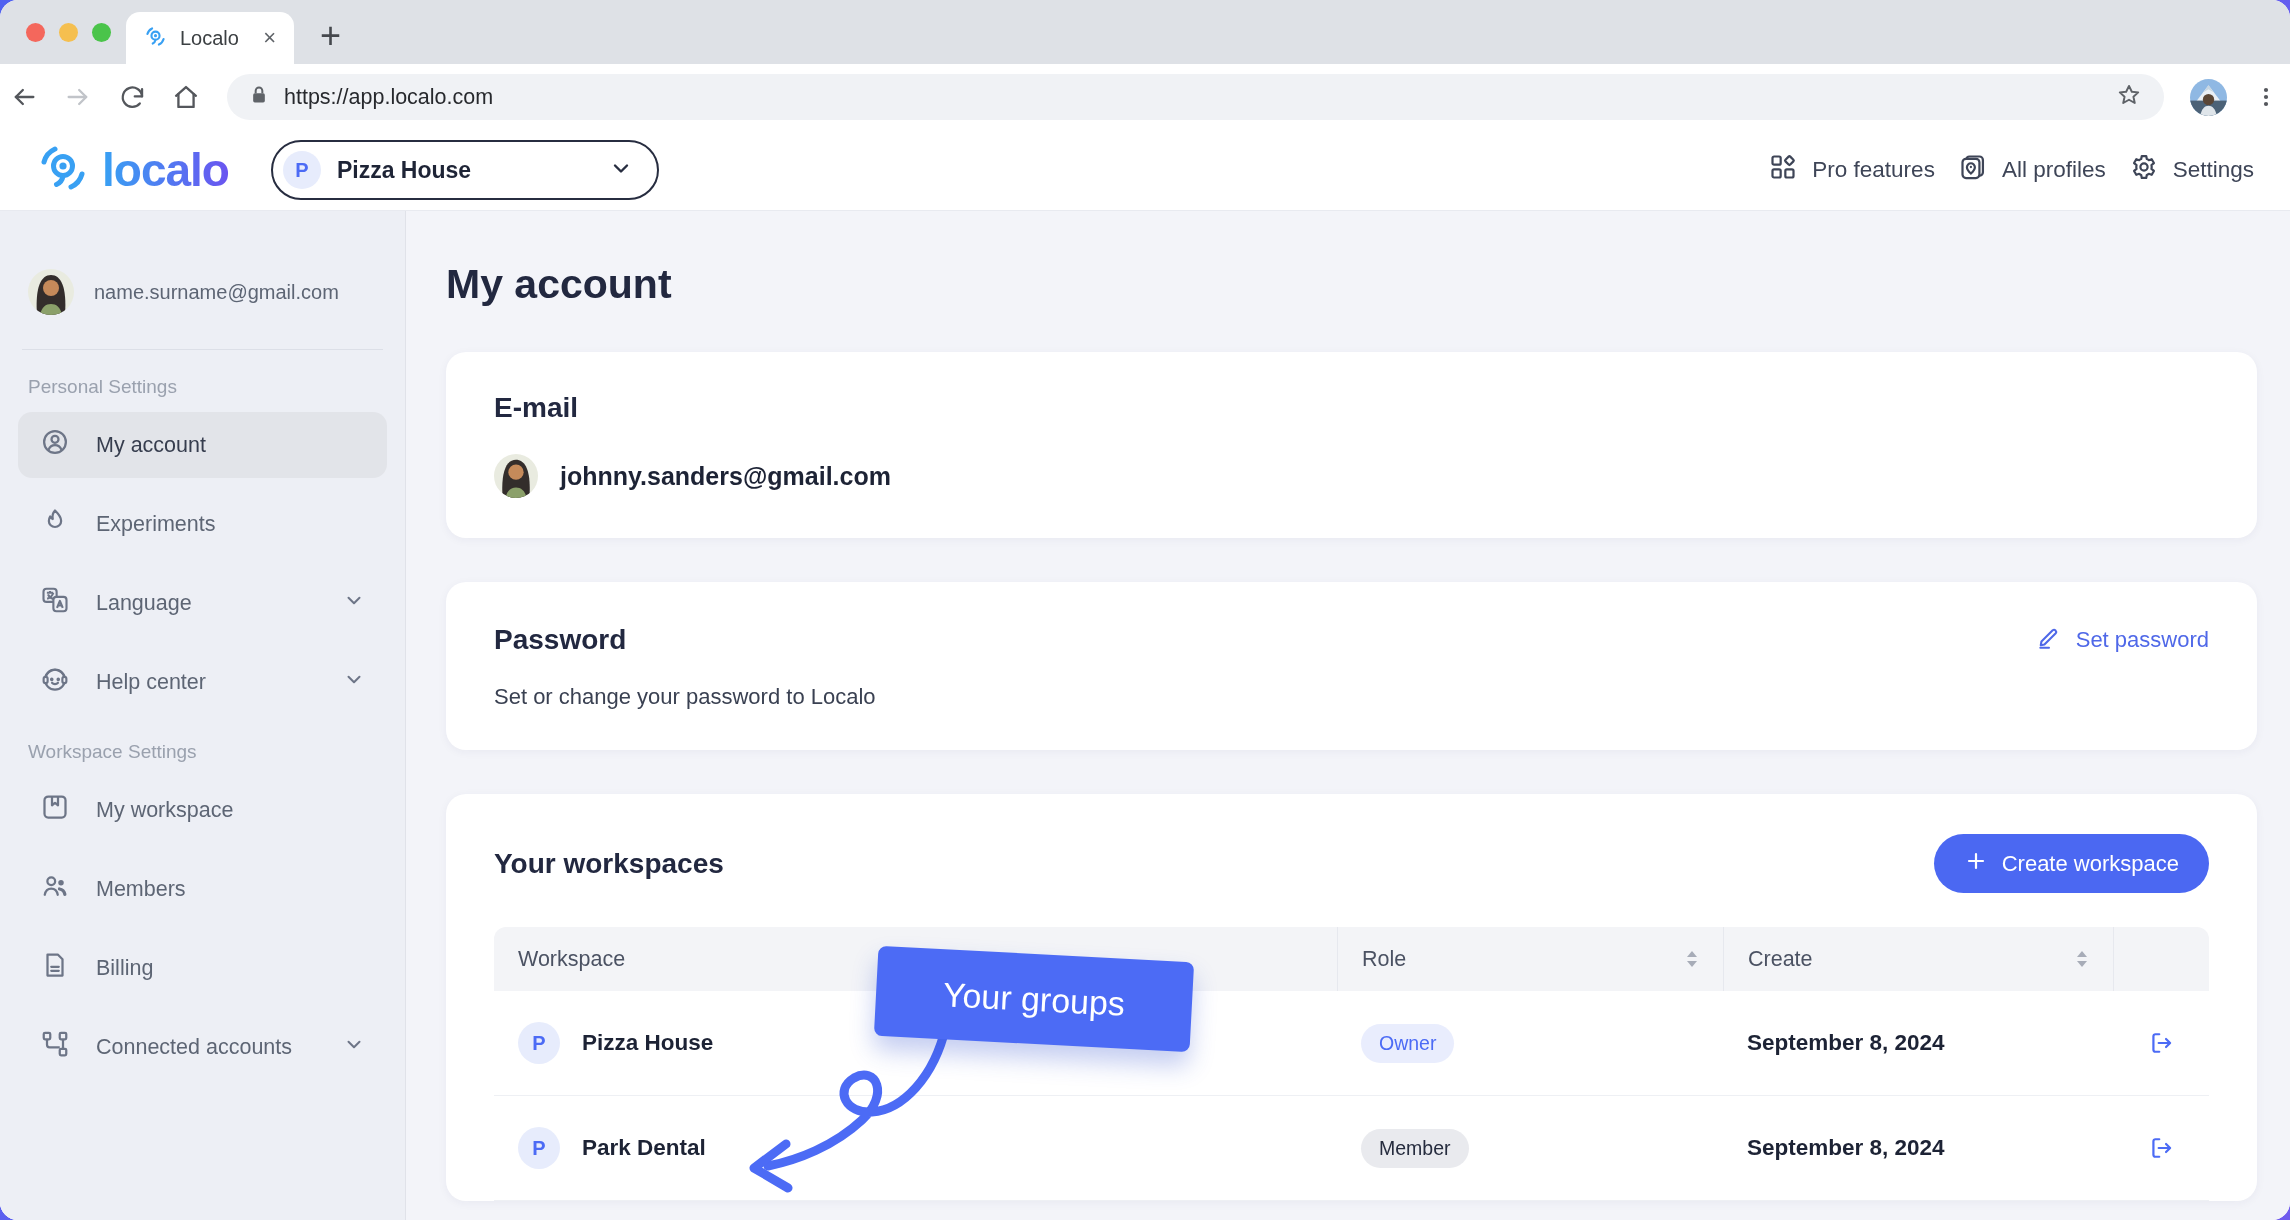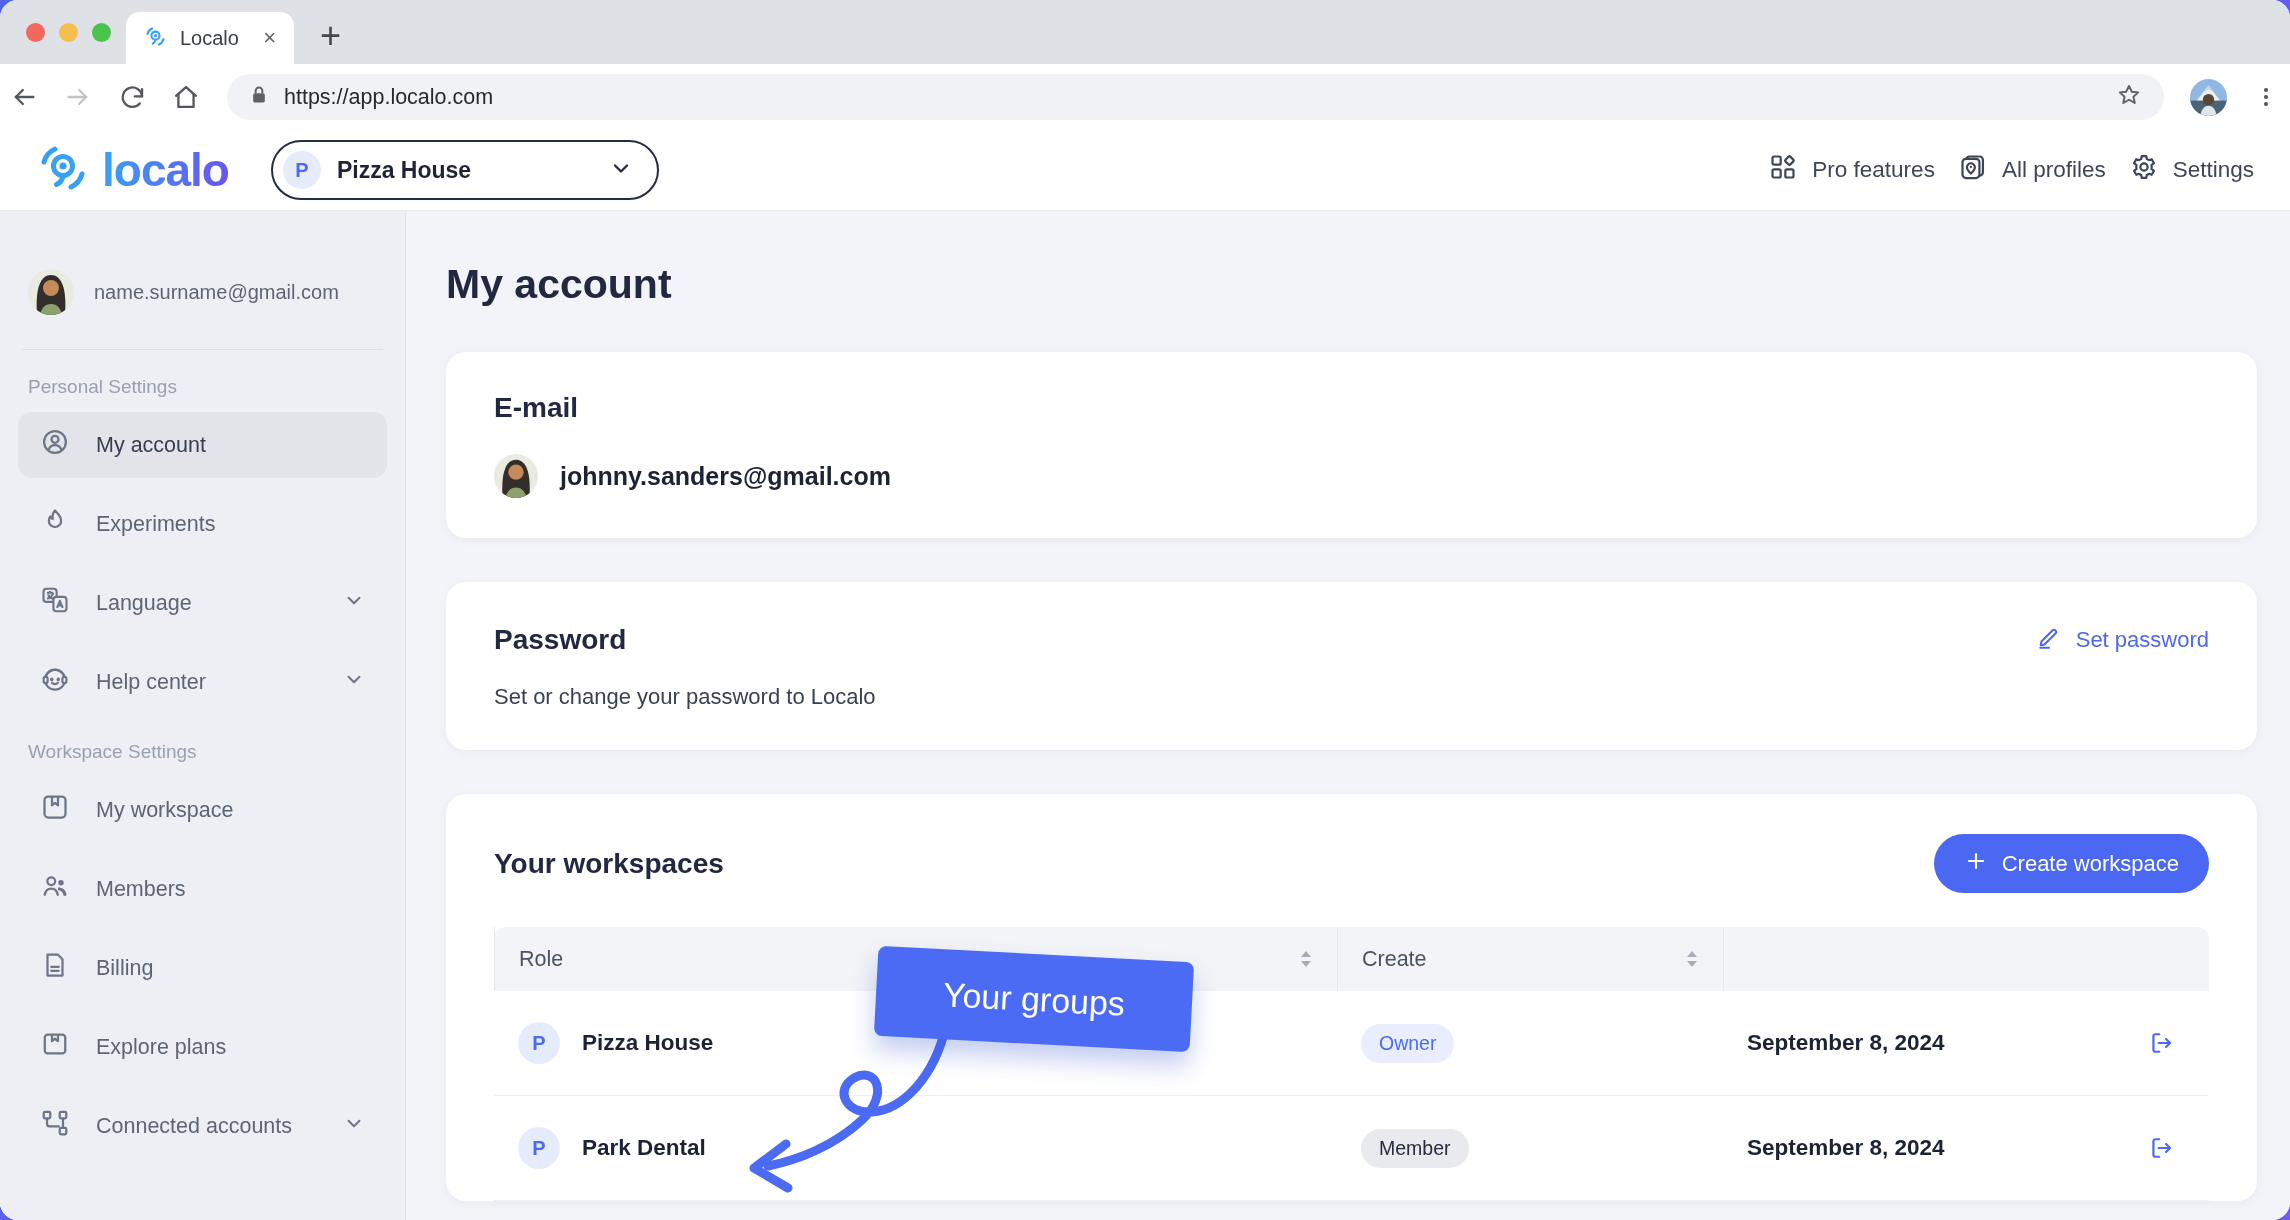--- a/index.html
+++ b/index.html
@@ -367,29 +367,20 @@
       <div class="side-item">
         <span>
           <svg width="30" height="30" viewBox="0 0 24 24" fill="none" stroke="currentColor" stroke-width="1.8" stroke-linejoin="round">
               <path d="M6 3.6h8.2L18 7.4v13H6Z"></path>
               <path d="M9 13.4h6M9 16.6h6" stroke-linecap="round"></path>
             </svg>
         </span>
         <span>Billing</span>
       </div>
 
-      <div class="side-item">
-        <span>
-          <svg width="30" height="30" viewBox="0 0 24 24" fill="none" stroke="currentColor" stroke-width="1.8" stroke-linejoin="round">
-              <rect x="3.8" y="4.5" width="16.4" height="15" rx="2.4"></rect>
-              <path d="M9.6 4.7v5l2.4-1.9 2.4 1.9v-5"></path>
-            </svg>
-        </span>
-        <span>Explore plans</span>
-      </div>
 
       <div class="side-item">
         <span>
           <svg width="30" height="30" viewBox="0 0 24 24" fill="none" stroke="currentColor" stroke-width="1.8" stroke-linejoin="round">
               <rect x="3" y="3" width="5.2" height="5.2" rx="1"></rect>
               <rect x="15.8" y="3" width="5.2" height="5.2" rx="1"></rect>
               <rect x="15.8" y="15.8" width="5.2" height="5.2" rx="1"></rect>
               <path d="M5.6 8.2v4.4a2 2 0 0 0 2 2h8.2M18.4 8.2v7.6"></path>
             </svg>
         </span>
@@ -444,20 +435,23 @@
               <svg width="24" height="24" viewBox="0 0 24 24" fill="none" stroke="#fff" stroke-width="2.2" stroke-linecap="round">
                   <path d="M12 5v14M5 12h14"></path>
                 </svg>
             </span>
             <span>Create workspace</span>
           </button>
         </div>
 
         <div class="table">
           <div class="thead">
+            <div class="th">
+              <span>Workspace</span>
+            </div>
             <div class="th sep">
               <span>Role</span>
               <span class="sort">
                 <svg width="14" height="20" viewBox="0 0 14 20" fill="currentColor">
                     <polygon points="7,2 12,8 2,8"></polygon>
                     <polygon points="7,18 12,12 2,12"></polygon>
                   </svg>
               </span>
             </div>
             <div class="th sep">

